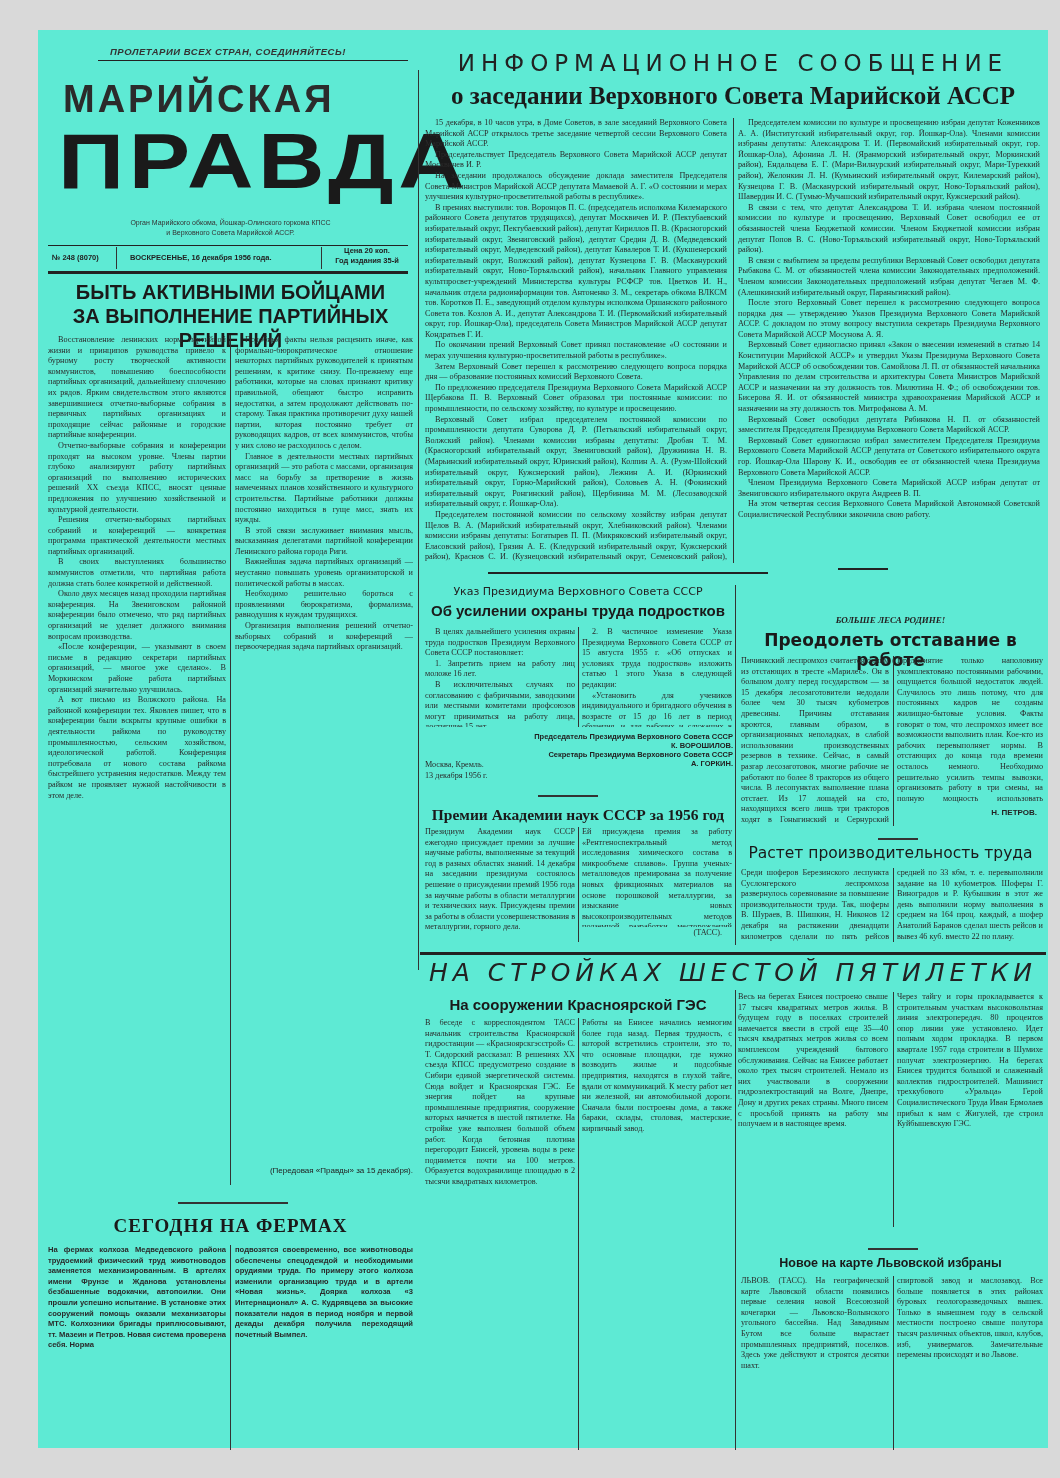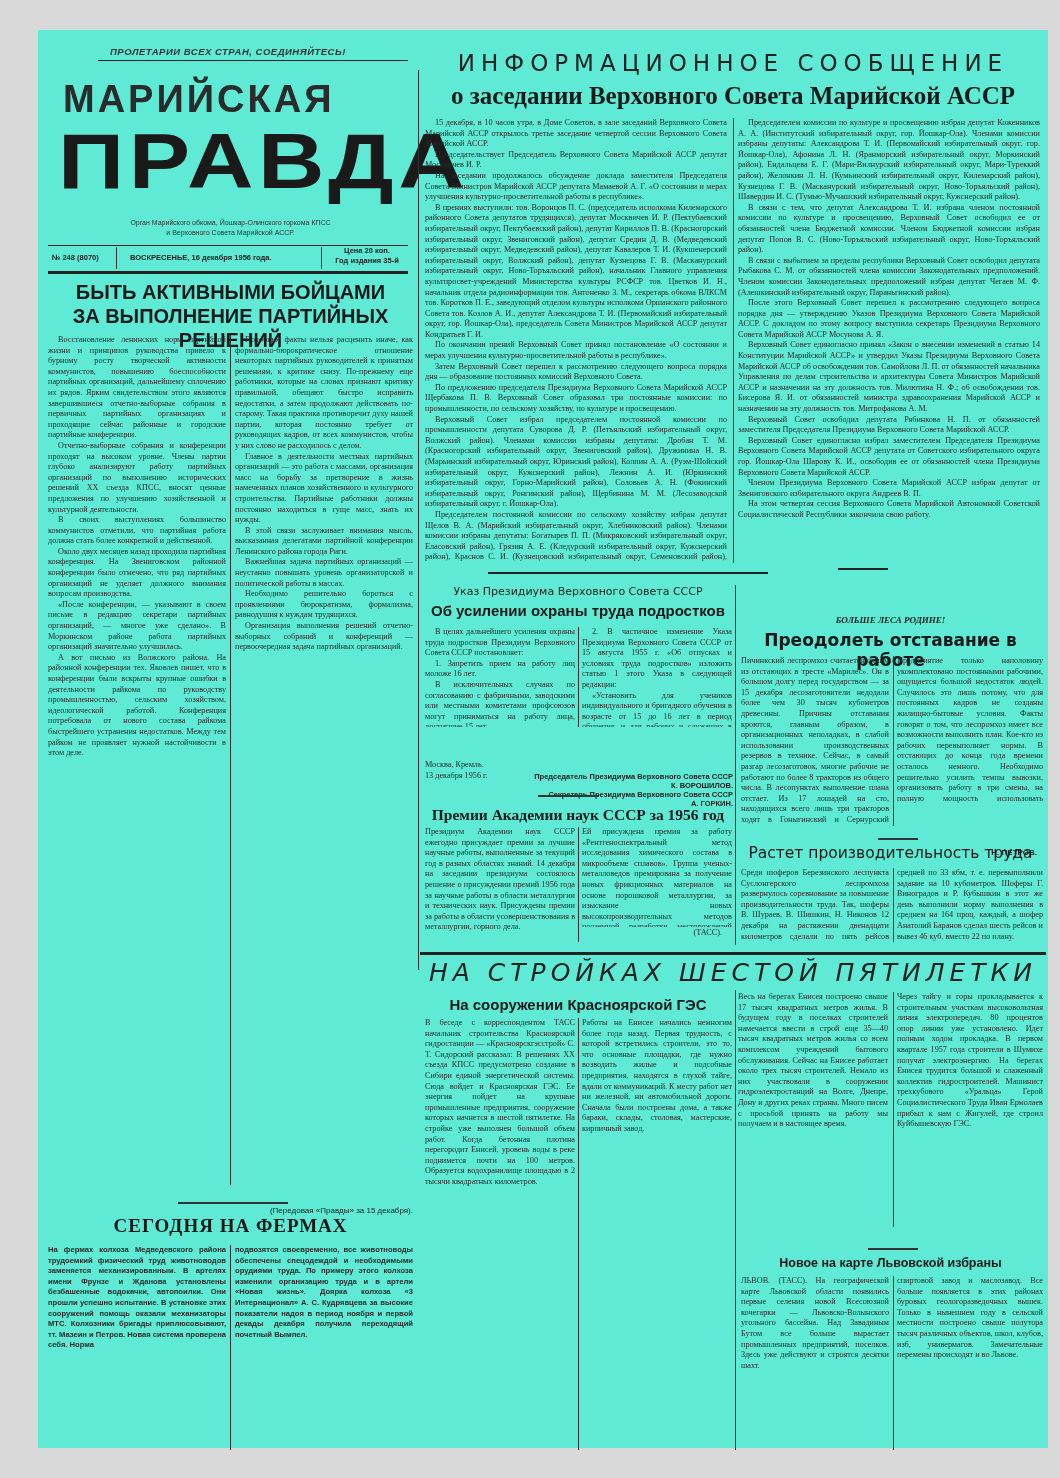--- a/index.html
+++ b/index.html
@@ -12,21 +12,21 @@
   .vrule { position: absolute; width: 1px; background: #333; }
   .hrule { position: absolute; height: 2px; background: #222; }
   .slogan { font-family: "Liberation Sans", sans-serif; font-style: italic; font-weight: bold; font-size: 9.5px; letter-spacing: 0.5px; color: #333; }
   .mast1 { font-family: "Liberation Sans", sans-serif; font-weight: bold; font-size: 38px; letter-spacing: 3px; color: #2b2b2b; }
   .mast2 { font-family: "Liberation Sans", sans-serif; font-weight: bold; font-size: 78px; letter-spacing: 4px; color: #1a1a1a; line-height: 78px; transform: scaleX(1.18); transform-origin: left; }
   .organ { font-family: "Liberation Sans", sans-serif; font-size: 7px; text-align: center; color: #333; line-height: 10px; }
   .infobar { font-family: "Liberation Sans", sans-serif; font-size: 7.5px; font-weight: bold; color: #222; }
   .h-big { font-family: "Liberation Sans", sans-serif; font-weight: bold; color: #1a1a1a; text-align: center; }
   .h-serif { font-family: "Liberation Serif", serif; font-weight: bold; color: #1a1a1a; text-align: center; }
   .h-light { font-family: "DejaVu Sans", sans-serif; color: #222; text-align: center; letter-spacing: 6px; }
-  .sig { font-family: "Liberation Sans", sans-serif; font-size: 8px; font-weight: bold; text-align: right; margin-top: 40px; }
+  .sig { font-family: "Liberation Sans", sans-serif; font-size: 8px; font-weight: bold; text-align: right; }
   .shortrule { position: absolute; height: 2px; background: #333; }
 </style>
 </head>
 <body>
 
 <div class="page">
 
   <div class="abs slogan" style="left:72px;top:16px;">ПРОЛЕТАРИИ ВСЕХ СТРАН, СОЕДИНЯЙТЕСЬ!</div>
   <div class="hrule" style="left:60px;top:30px;width:310px;height:1px;"></div>
   <div class="abs mast1" style="left:25px;top:48px;">МАРИЙСКАЯ</div>
@@ -46,20 +46,21 @@
   </div>
   <div class="hrule" style="left:10px;top:241px;width:360px;height:3px;"></div>
 
   <div class="abs h-big" style="left:10px;top:250px;width:365px;font-size:20px;line-height:24px;">
     <div>БЫТЬ АКТИВНЫМИ БОЙЦАМИ</div>
     <div>ЗА ВЫПОЛНЕНИЕ ПАРТИЙНЫХ РЕШЕНИЙ</div>
   </div>
   <div class="abs txt" style="left:10px;top:305px;width:178px;height:850px;">
     <p>Восстановление ленинских норм партийной жизни и принципов руководства привело к бурному росту творческой активности коммунистов, повышению боеспособности партийных организаций, дальнейшему сплочению их рядов. Ярким свидетельством этого являются завершившиеся отчетно-выборные собрания в первичных партийных организациях и проходящие сейчас районные и городские партийные конференции.</p>
     <p>Отчетно-выборные собрания и конференции проходят на высоком уровне. Члены партии глубоко анализируют работу партийных организаций по выполнению исторических решений XX съезда КПСС, вносят ценные предложения по улучшению хозяйственной и культурной деятельности.</p>
+    <p>Решения отчетно-выборных партийных собраний и конференций — конкретная программа практической деятельности местных партийных организаций.</p>
     <p>В своих выступлениях большинство коммунистов отметили, что партийная работа должна стать более конкретной и действенной.</p>
     <p>Около двух месяцев назад проходила партийная конференция. На Звениговском районной конференции было отмечено, что ряд партийных организаций не уделяет должного внимания вопросам производства.</p>
     <p>«После конференции, — указывают в своем письме в редакцию секретари партийных организаций, — многое уже сделано». В Моркинском районе работа партийных организаций значительно улучшилась.</p>
     <p>А вот письмо из Волжского района. На районной конференции тех. Яковлев пишет, что в конференции были вскрыты крупные ошибки в деятельности райкома по руководству промышленностью, сельским хозяйством, идеологической работой. Конференция потребовала от нового состава райкома быстрейшего устранения недостатков. Между тем райком не проявляет нужной настойчивости в этом деле.</p>
   </div>
   <div class="vrule" style="left:192px;top:305px;height:850px;"></div>
   <div class="abs txt" style="left:197px;top:305px;width:178px;height:830px;">
     <p>Подобные факты нельзя расценить иначе, как формально-бюрократическое отношение некоторых партийных руководителей к принятым решениям, к критике снизу. По-прежнему еще работники, которые на словах признают критику правильной, обещают быстро исправить недостатки, а затем продолжают действовать по-старому. Такая практика противоречит духу нашей партии, которая постоянно требует от руководящих кадров, от всех коммунистов, чтобы у них слово не расходилось с делом.</p>
     <p>Главное в деятельности местных партийных организаций — это работа с массами, организация масс на борьбу за претворение в жизнь намеченных планов хозяйственного и культурного строительства. Партийные работники должны постоянно находиться в гуще масс, знать их нужды.</p>
     <p>В этой связи заслуживает внимания мысль, высказанная делегатами партийной конференции Ленинского района города Риги.</p>

